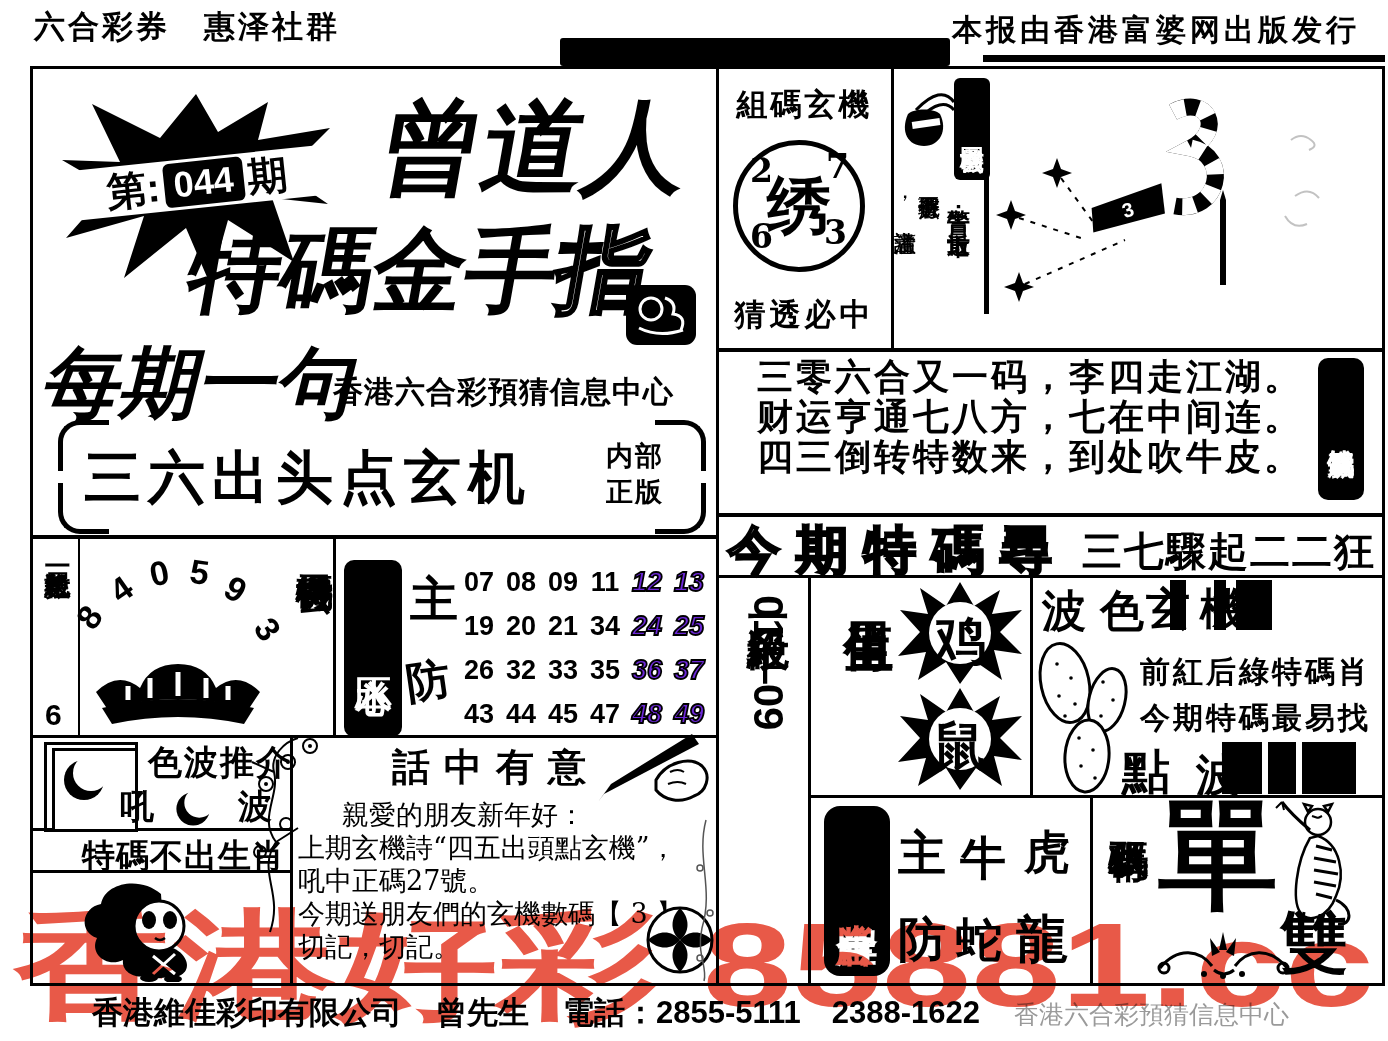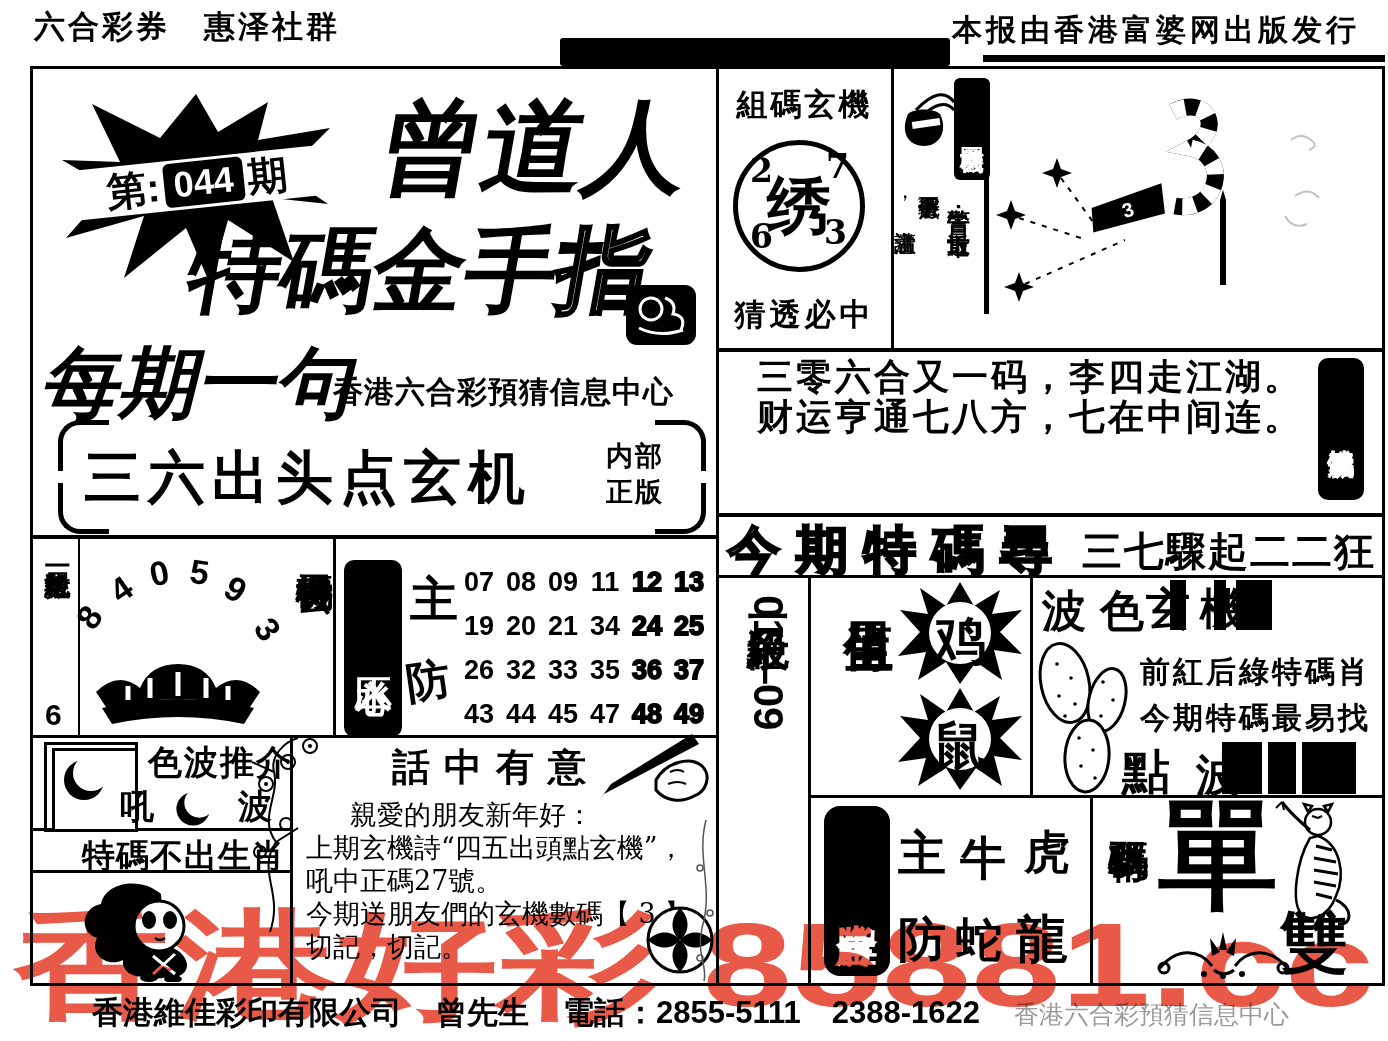--- a/index.html
+++ b/index.html
@@ -22,21 +22,21 @@
   .t-zeng{left:382px;top:96px;font-size:102px;line-height:1;}
   .t-gold{left:190px;top:224px;font-size:92px;line-height:1;white-space:nowrap;}
   .t-slogan{left:46px;top:344px;font-size:78px;line-height:1;transform:skewX(-14deg);}
   .t-center{left:333px;top:372px;font-size:30px;font-weight:bold;letter-spacing:1px;}
   .corner{position:absolute;width:46px;height:46px;border:0 solid #000;}
   .hint-main{left:84px;top:440px;width:520px;font-size:57px;font-weight:900;letter-spacing:7px;white-space:nowrap;}
   .hint-side{left:606px;font-size:27px;font-weight:900;letter-spacing:2px;}
   .arc-digit{position:absolute;font-size:34px;font-weight:900;}
   .num-grid{left:458px;top:560px;display:grid;grid-template-columns:repeat(6,42px);grid-auto-rows:44px;}
   .num{font-size:27px;font-weight:900;text-align:center;line-height:44px;}
-  .num.hollow{color:#000000;-webkit-text-stroke:1.8px #000;}
+  .num.hollow{color:#6d28d9;font-style:italic;-webkit-text-stroke:1.8px #000;}
   .letter-line{font-size:27px;line-height:33px;white-space:nowrap;}
   .poem-line{font-size:36px;font-weight:900;line-height:40px;letter-spacing:3px;white-space:nowrap;}
   .blackbox{background:#000;color:#fff;display:flex;align-items:center;justify-content:center;}
   .star-char{position:absolute;width:100%;text-align:center;font-size:52px;font-weight:900;
              font-family:"DejaVu Serif",serif;}
   .wm{mix-blend-mode:multiply;opacity:.95;pointer-events:none;}
 </style>
 </head>
 <body>
 
@@ -186,21 +186,21 @@
       <circle cx="48" cy="30" r="2" fill="#000"></circle>
       <circle cx="70" cy="14" r="2" fill="#000"></circle>
   </svg>
   <div class="abs b serif" style="left:392px;top:742px;font-size:38px;letter-spacing:14px;">話中有意</div>
   <svg class="abs" style="left:598px;top:728px;" width="115" height="80" viewBox="0 0 115 80">
     <polygon points="6,66 13,56 94,6 101,16" fill="#000"></polygon>
     <polygon points="0,74 13,56 6,66" fill="#000"></polygon>
     <path d="M58,52 C68,34 92,28 104,38 C114,48 108,64 96,68 C82,76 66,72 58,62 Z" fill="#fff" stroke="#000" stroke-width="3"></path>
     <path d="M72,44 q8,-4 14,0 M70,56 q10,-4 18,0" fill="none" stroke="#000" stroke-width="2"></path>
   </svg>
-  <div class="abs serif" style="left:298px;top:798px;margin-left:8px;">
+  <div class="abs serif" style="left:298px;top:798px;">
     <div class="letter-line" style="padding-left:44px;">親愛的朋友新年好：</div>
     <div>
         <div class="letter-line">上期玄機詩“四五出頭點玄機”，</div>
         <div class="letter-line">吼中正碼27號。</div>
         <div class="letter-line">今期送朋友們的玄機數碼【 3 】</div>
         <div class="letter-line">切記，切記。</div>
       </div>
   </div>
   <svg class="abs" style="left:642px;top:900px;" width="78" height="82" viewBox="0 0 78 82">
     <circle cx="38" cy="40" r="32" fill="#fff" stroke="#000" stroke-width="3"></circle>
@@ -253,20 +253,21 @@
       <path d="M28,10 C62,-8 80,28 46,46 C86,54 74,112 30,104" fill="none" stroke="#fff" stroke-width="17" stroke-dasharray="13 13"></path>
     </g>
     <rect x="225" y="112" width="6" height="85" fill="#000"></rect>
     <path d="M225,112 l3,-10 l3,10" fill="#000"></path>
     <path d="M296,52 q10,-8 20,0 q8,6 -2,10 M300,108 q14,-10 24,2 M290,128 q8,14 22,8" fill="none" stroke="#999" stroke-width="2" opacity="0.6"></path>
   </svg>
 
   <div class="abs serif" style="left:757px;top:356px;">
       <div class="poem-line">三零六合又一码，李四走江湖。</div>
       <div class="poem-line">财运亨通七八方，七在中间连。</div>
+      <div class="poem-line">四三倒转特数来，到处吹牛皮。</div>
     </div>
   <div class="abs blackbox vu b serif" style="left:1318px;top:358px;width:46px;height:142px;border-radius:10px;font-size:27px;">赢钱锦囊</div>
 
   <div class="abs b" style="left:728px;top:516px;font-size:52px;letter-spacing:16px;color:#fff;-webkit-text-stroke:2.5px #000;white-space:nowrap;">今期特碼尋</div>
   <div class="abs b serif" style="left:1082px;top:524px;font-size:40px;letter-spacing:2px;white-space:nowrap;">三七驟起二二狂</div>
 
   <div class="abs b vm" style="left:740px;top:595px;height:382px;font-size:42px;">絶殺一段01—09</div>
 
   <div class="abs b serif vu" style="left:836px;top:583px;height:212px;font-size:50px;">值日生肖</div>
   <svg class="abs" style="left:896px;top:580px;" width="128" height="106" viewBox="0 0 128 106">

